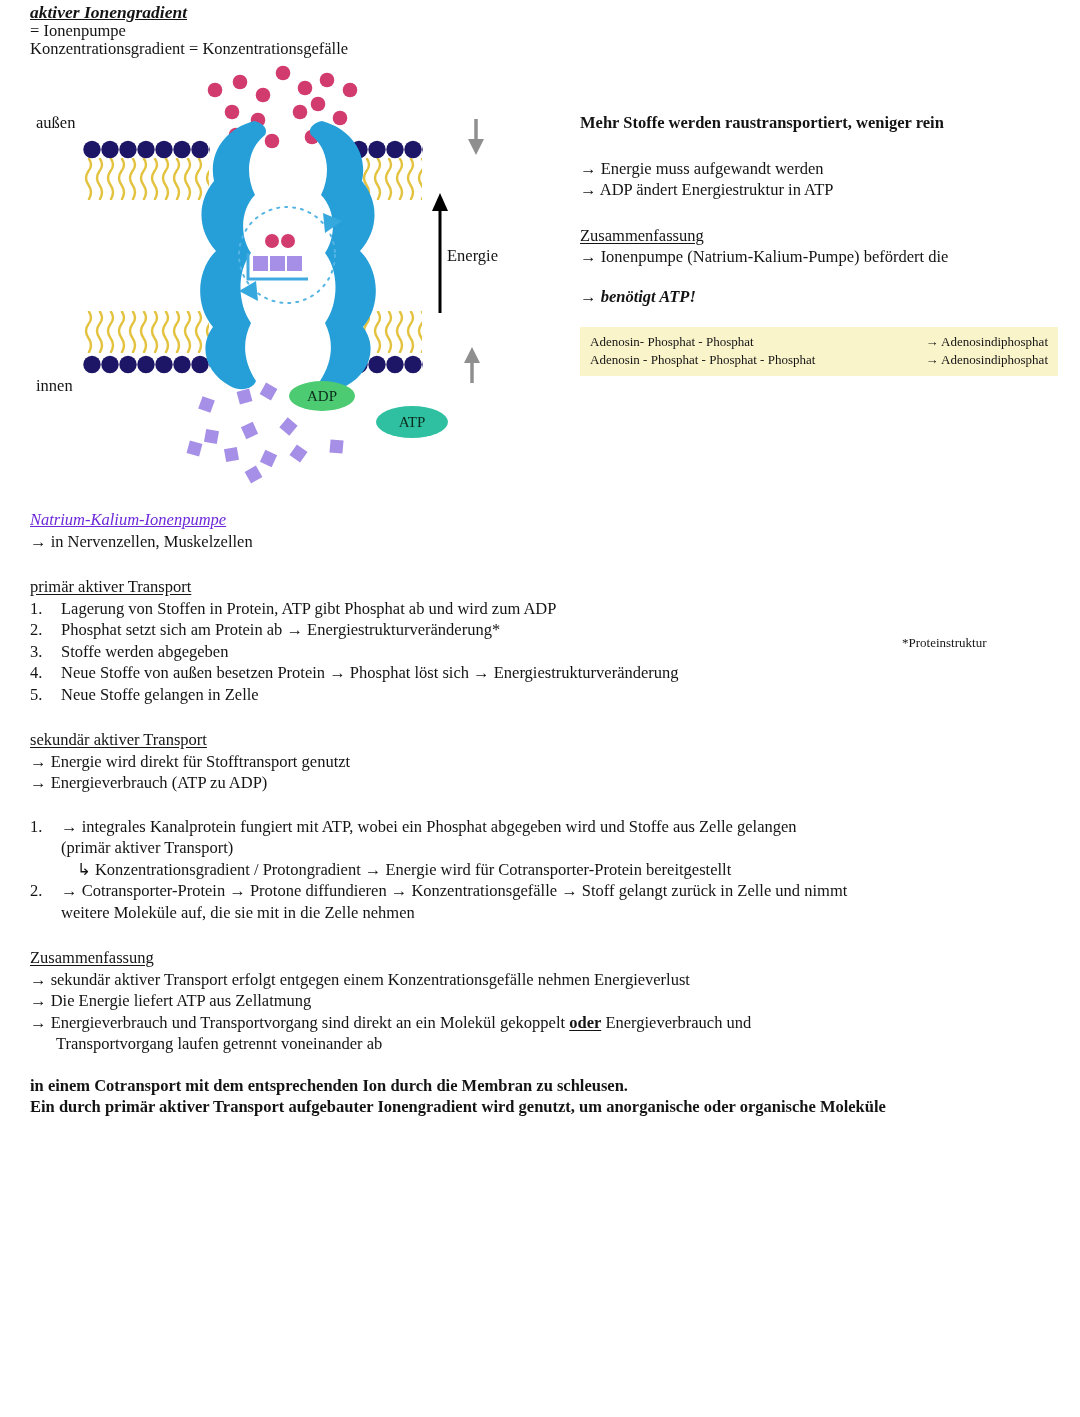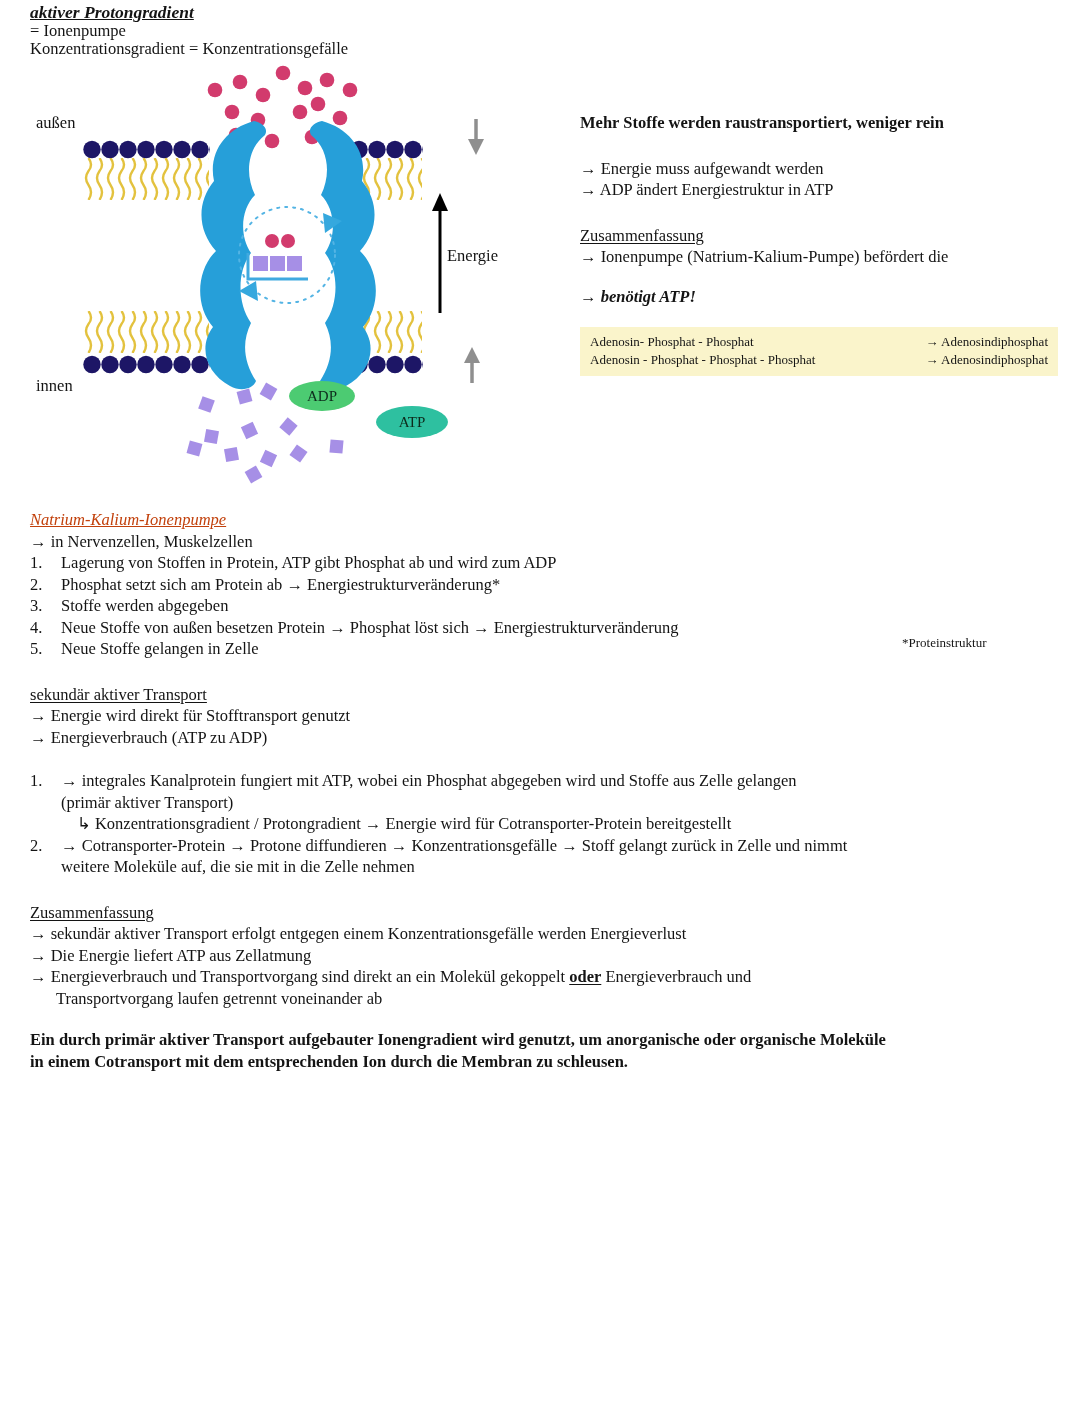--- a/index.html
+++ b/index.html
@@ -21,35 +21,35 @@
   .mt20 { margin-top:20px; } .mt22 { margin-top:22px; } .mt24 { margin-top:24px; }
   .bold { font-weight:700; }
   .bolditalic { font-weight:700; font-style:italic; }
   .underline { text-decoration:underline; text-underline-offset:2px;margin-top:24px; }
 
   .formula-box { margin-top:20px; background:#faf4cb; padding:6px 10px 8px 10px;
                  font-size:13px; line-height:17.5px; }
   .fb-row { display:flex; justify-content:space-between; }
 
   .body-col { position:absolute; left:30px; top:509px; width:1032px; }
-  .pump-title { color:#c2410c; font-style:italic; text-decoration:underline; }
+  .pump-title { color:#6d28d9; font-style:italic; text-decoration:underline; }
   .oli { display:flex; }
   .oli .n { flex:0 0 31px; }
   .sub-line { padding-left:31px; }
   .sub-line.deeper { padding-left:47px; }
   .margin-note { position:absolute; left:902px; top:632px; font-size:13px; }
   .conclusion { font-weight:700; margin-top:20px; }
 </style>
 </head>
 <body>
 
 <div class="page">
 
   <div class="header">
-    <div class="doc-title">aktiver Protongradient</div>
+    <div class="doc-title">aktiver Ionengradient</div>
     <div>= Ionenpumpe</div>
     <div>Konzentrationsgradient = Konzentrationsgefälle</div>
   </div>
 
   <div class="diagram-wrap">
     <svg width="510" height="450" viewBox="0 0 510 450">
       <defs>
         <pattern id="ht-l" x="63" y="85" width="18" height="19" patternUnits="userSpaceOnUse">
           <circle cx="9" cy="9.5" r="8.7" fill="#1d1666"></circle>
         </pattern>
@@ -203,20 +203,21 @@
     </div>
   </div>
 
   <div class="margin-note">*Proteinstruktur</div>
 
   <div class="body-col">
 
     <div class="pump-title">Natrium-Kalium-Ionenpumpe</div>
     <div>→ in Nervenzellen, Muskelzellen</div>
 
+    <div class="underline mt20">primär aktiver Transport</div>
     <div>
       <div class="oli">
         <span class="n">1.</span>
         <span>Lagerung von Stoffen in Protein, ATP gibt Phosphat ab und wird zum ADP</span>
       </div>
       <div class="oli">
         <span class="n">2.</span>
         <span>Phosphat setzt sich am Protein ab → Energiestrukturveränderung*</span>
       </div>
       <div class="oli">
@@ -250,25 +251,25 @@
         <div class="oli">
           <span class="n">2.</span>
           <span>→ Cotransporter-Protein → Protone diffundieren → Konzentrationsgefälle → Stoff gelangt zurück in Zelle und nimmt</span>
         </div>
         <div class="sub-line">weitere Moleküle auf, die sie mit in die Zelle nehmen</div>
       </div>
     </div>
 
     <div class="mt20">
       <div class="underline">Zusammenfassung</div>
-      <div>→ sekundär aktiver Transport erfolgt entgegen einem Konzentrationsgefälle werden Energieverlust</div>
+      <div>→ sekundär aktiver Transport erfolgt entgegen einem Konzentrationsgefälle nehmen Energieverlust</div>
       <div>→ Die Energie liefert ATP aus Zellatmung</div>
       <div><span>→ Energieverbrauch und Transportvorgang sind direkt an ein Molekül gekoppelt </span><span class="bold underline">oder</span><span> Energieverbrauch und</span></div>
       <div class="sub-line" style="padding-left:26px">Transportvorgang laufen getrennt voneinander ab</div>
     </div>
 
     <div class="conclusion">
+      <div>in einem Cotransport mit dem entsprechenden Ion durch die Membran zu schleusen.</div>
       <div>Ein durch primär aktiver Transport aufgebauter Ionengradient wird genutzt, um anorganische oder organische Moleküle</div>
-      <div>in einem Cotransport mit dem entsprechenden Ion durch die Membran zu schleusen.</div>
     </div>
 
   </div>
 </div>
 
 </body></html>

